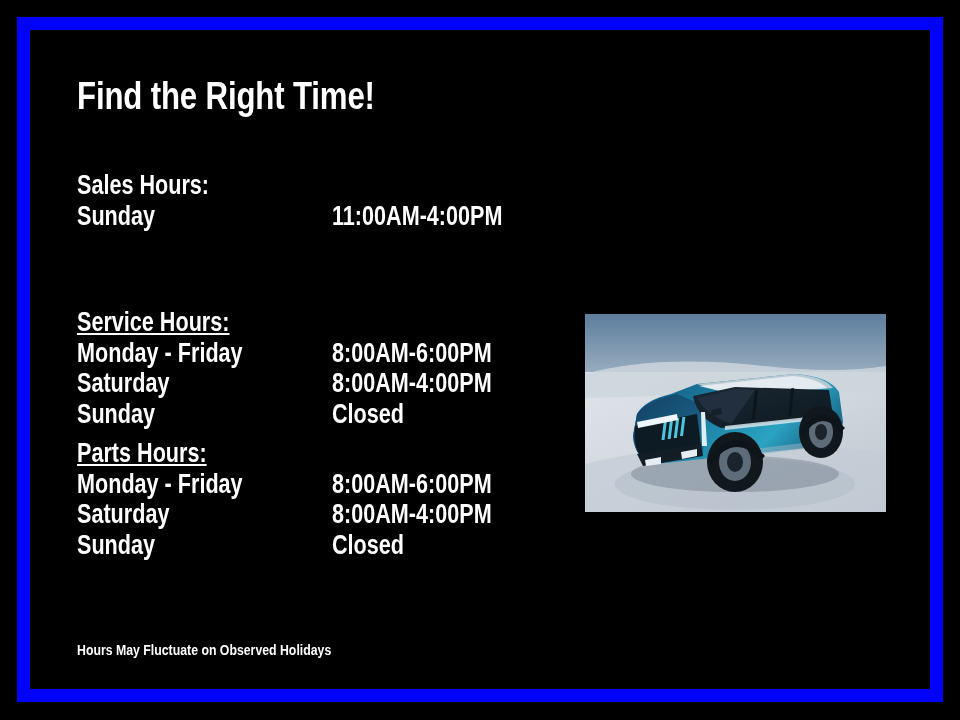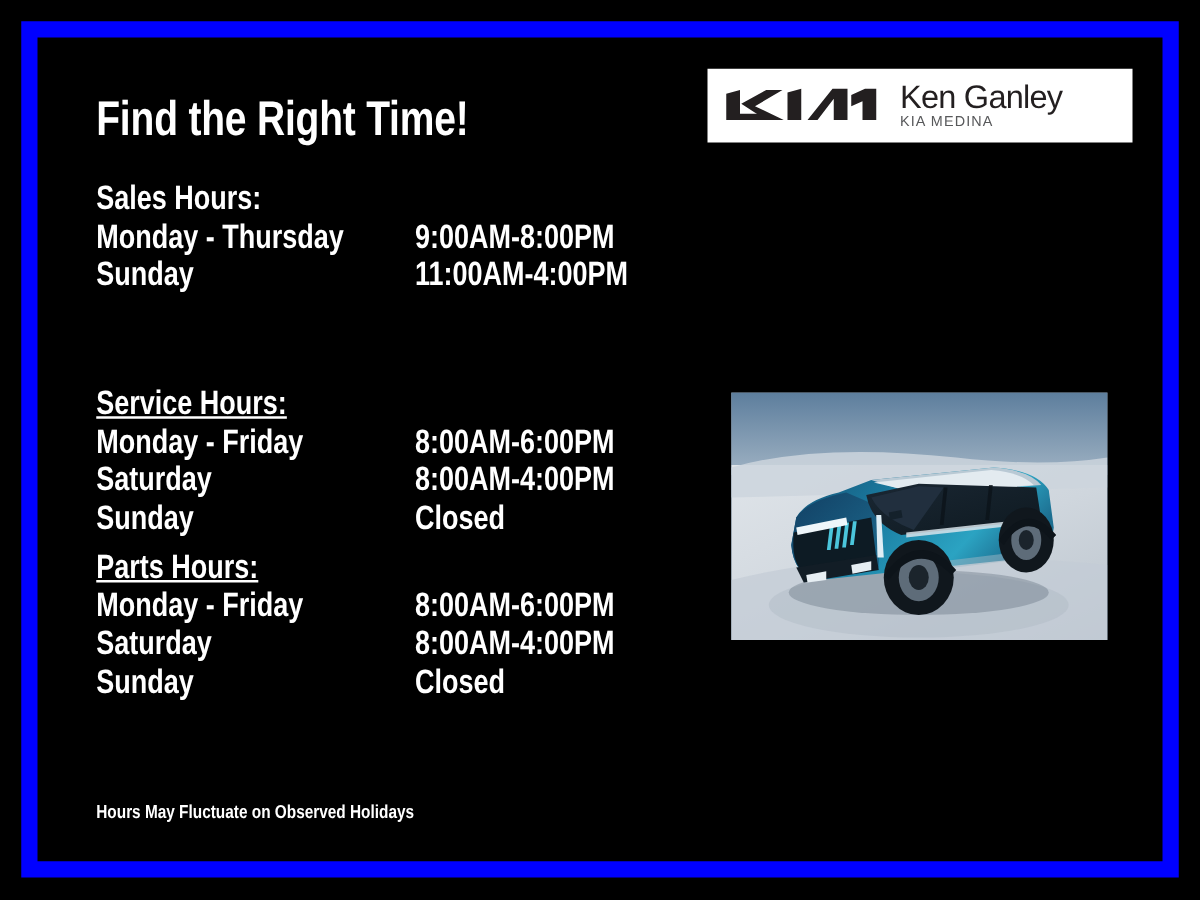--- a/index.html
+++ b/index.html
@@ -50,21 +50,21 @@
   }
 
   
   .hours-block {
     position: absolute;
     left: 77px;
     color: #ffffff;
     font-weight: bold;
     white-space: nowrap;
   }
-  #block-sales   { top: 143px; }
+  #block-sales   { top: 170px; }
   #block-service { top: 307px; text-decoration: underline; }
   #block-parts   { top: 438px; text-decoration: underline; }
 
   .block-heading {
     font-size: 27px;
     line-height: 30.5px;
     transform: scaleX(0.80);
     transform-origin: left top;
     white-space: nowrap;
   }
@@ -162,24 +162,20 @@
 
 <div id="slide">
 
   <div id="blue-frame"></div>
 
   <div id="page-title">Find the Right Time!</div>
 
   <div class="hours-block" id="block-sales">
     <div class="block-heading">Sales Hours:</div>
     <div class="hours-row">
-      <span class="day-label">Monday - Thursday</span>
-      <span class="time-label">9:00AM-8:00PM</span>
-    </div>
-    <div class="hours-row">
       <span class="day-label">Sunday</span>
       <span class="time-label">11:00AM-4:00PM</span>
     </div>
   </div>
 
   <div class="hours-block" id="block-service">
     <div class="block-heading">Service Hours:</div>
     <div class="hours-row">
       <span class="day-label">Monday - Friday</span>
       <span class="time-label">8:00AM-6:00PM</span>
@@ -205,33 +201,20 @@
       <span class="time-label">8:00AM-4:00PM</span>
     </div>
     <div class="hours-row">
       <span class="day-label">Sunday</span>
       <span class="time-label">Closed</span>
     </div>
   </div>
 
   <div id="footer-note">Hours May Fluctuate on Observed Holidays</div>
 
-  <div id="logo-plate">
-    <svg id="kia-mark" viewBox="0 0 252 68" aria-hidden="true">
-      <path fill="#231f20" d="M6 14 L28 8 L28 46 L74 46 L74 56 L6 56 Z"></path>
-      <path fill="#231f20" d="M30 30 L70 8 L96 8 L52 34 L98 56 L70 56 Z"></path>
-      <path fill="#231f20" d="M104 12 L126 6 L126 56 L104 56 Z"></path>
-      <path fill="#231f20" d="M136 56 L176 6 L200 6 L200 56 L178 56 L178 22 L152 56 Z"></path>
-      <path fill="#231f20" d="M206 16 L228 6 L246 6 L246 56 L224 56 L224 26 L206 34 Z"></path>
-    </svg>
-    <div id="logo-text">
-      <div id="dealer-name">Ken Ganley</div>
-      <div id="dealer-sub">KIA MEDINA</div>
-    </div>
-  </div>
 
   <div id="vehicle-photo">
     <svg width="301" height="198" viewBox="0 0 301 198" aria-hidden="true">
       <defs>
         <linearGradient id="skyG" x1="0" y1="0" x2="0" y2="1">
           <stop offset="0" stop-color="#5d7e9d"></stop>
           <stop offset="1" stop-color="#9fb2c3"></stop>
         </linearGradient>
         <linearGradient id="groundG" x1="0" y1="0" x2="1" y2="1">
           <stop offset="0" stop-color="#dfe4e9"></stop>

